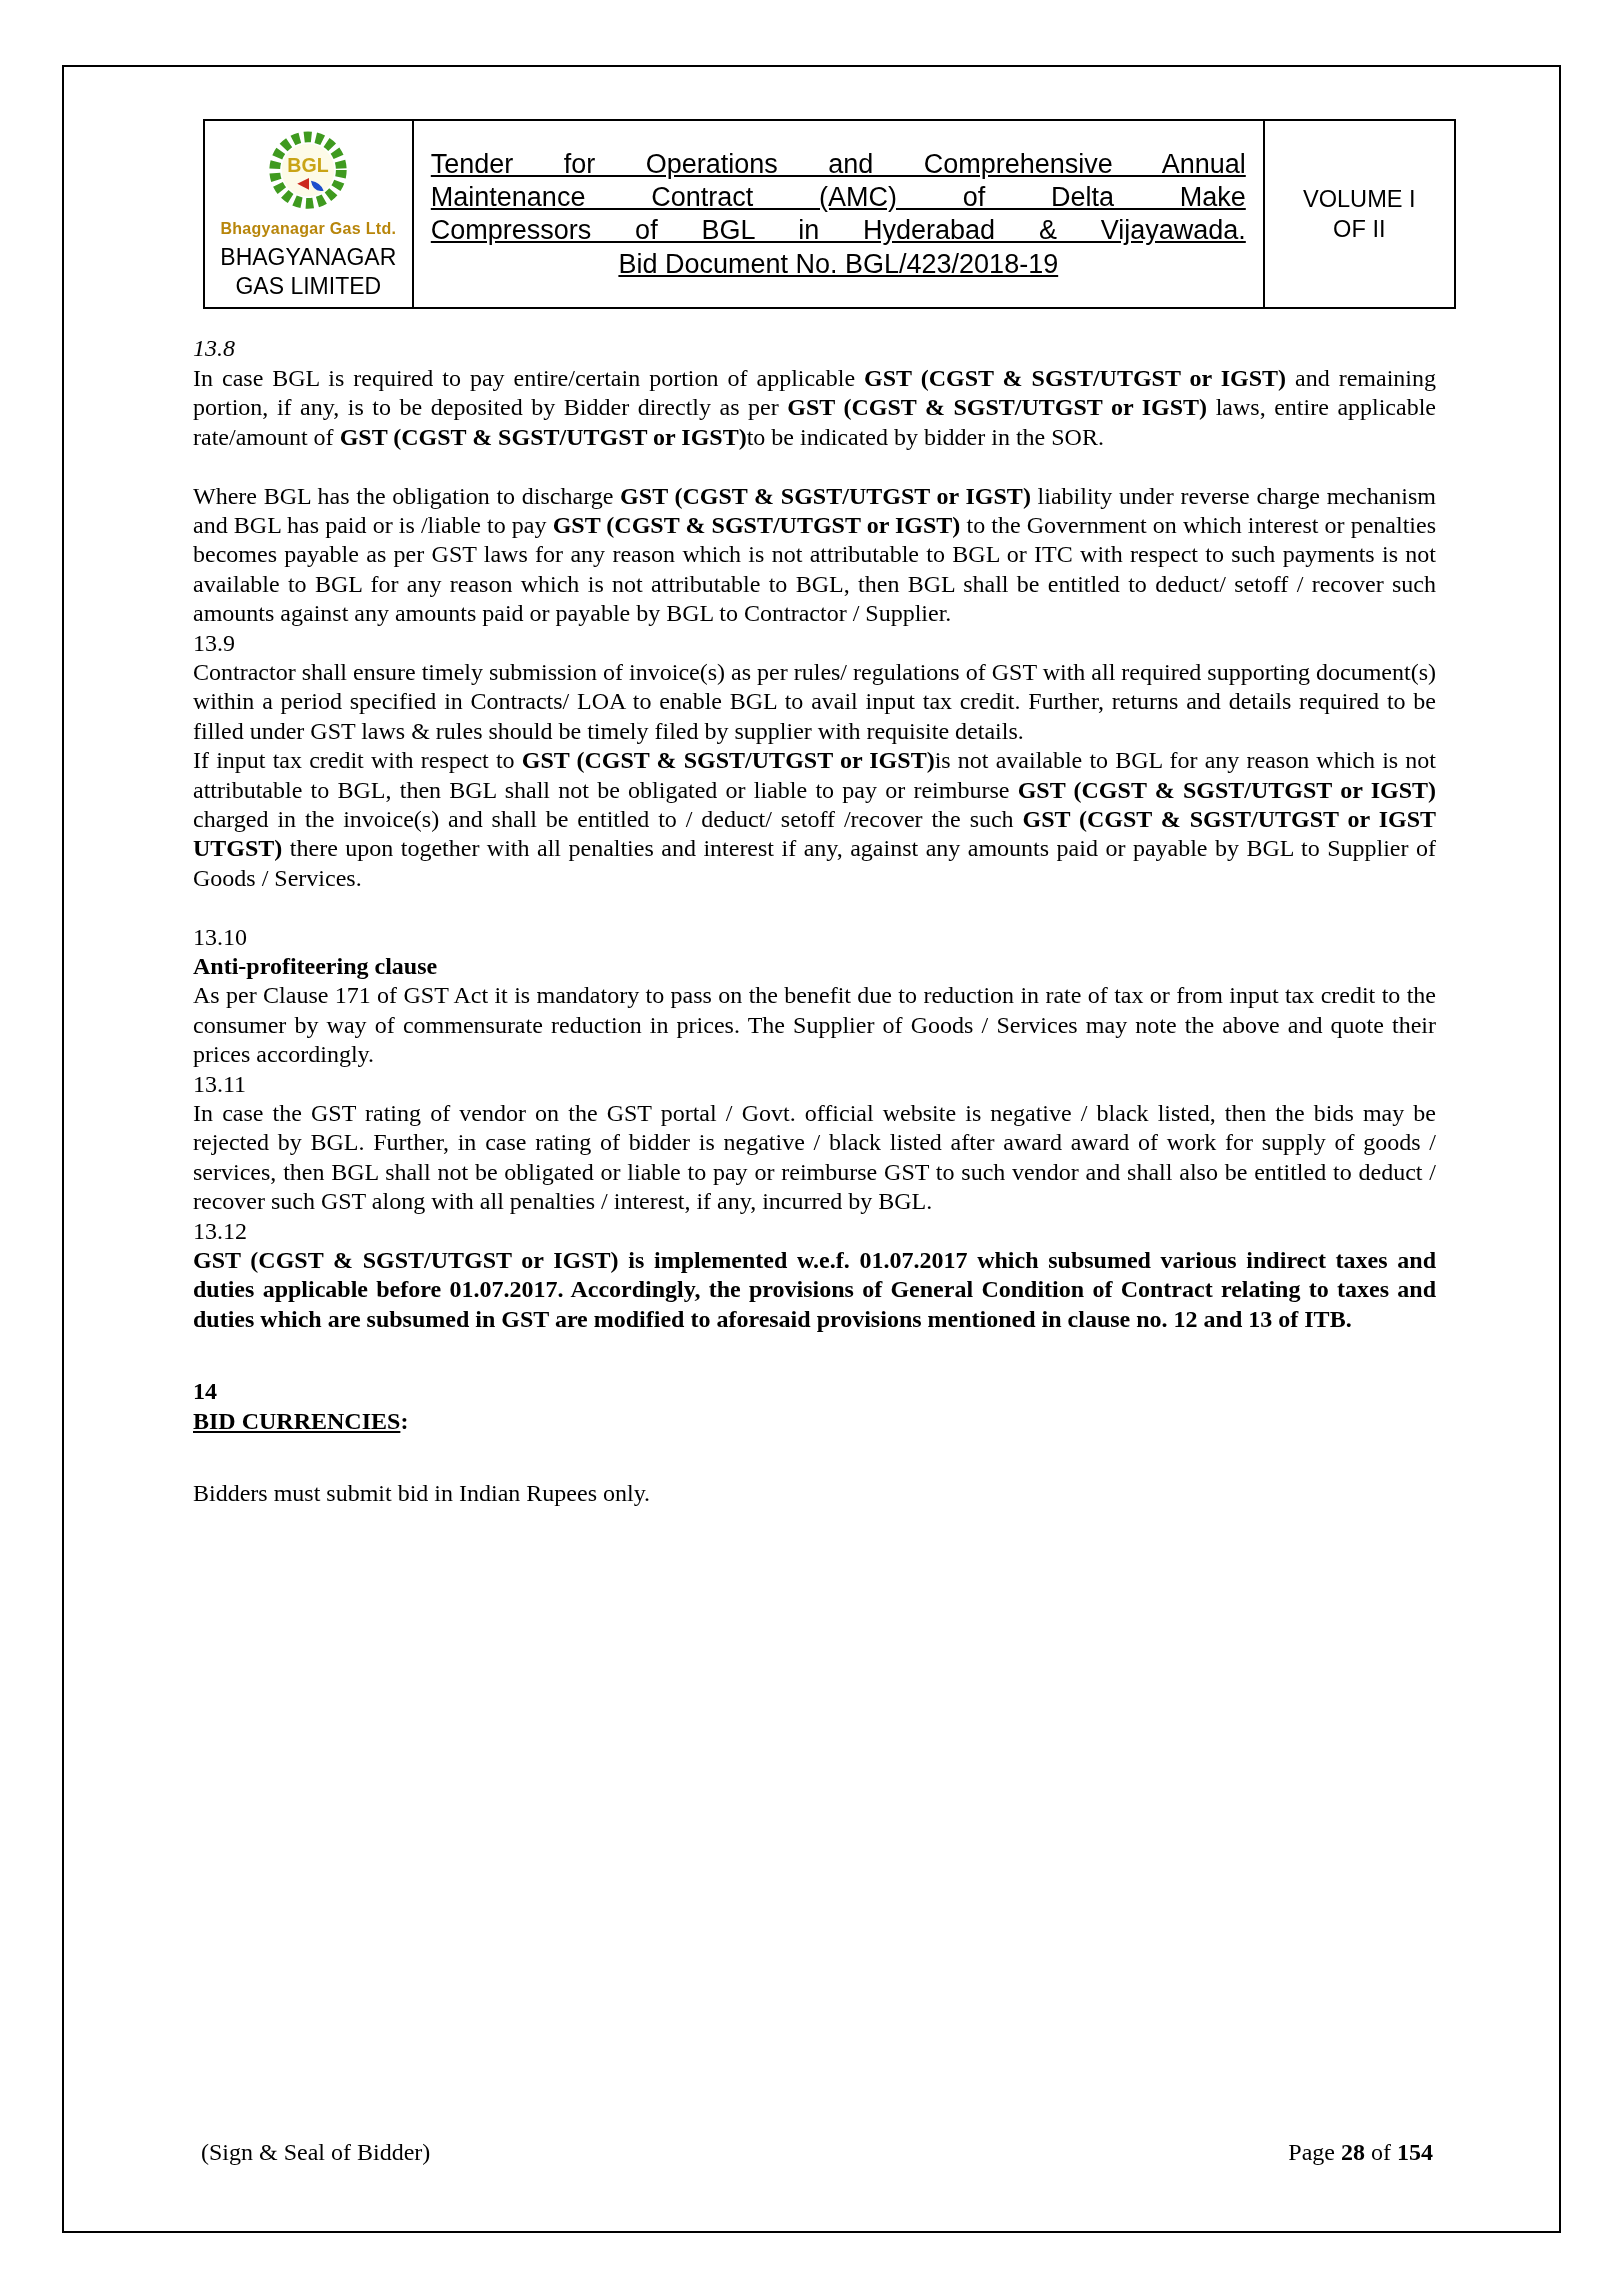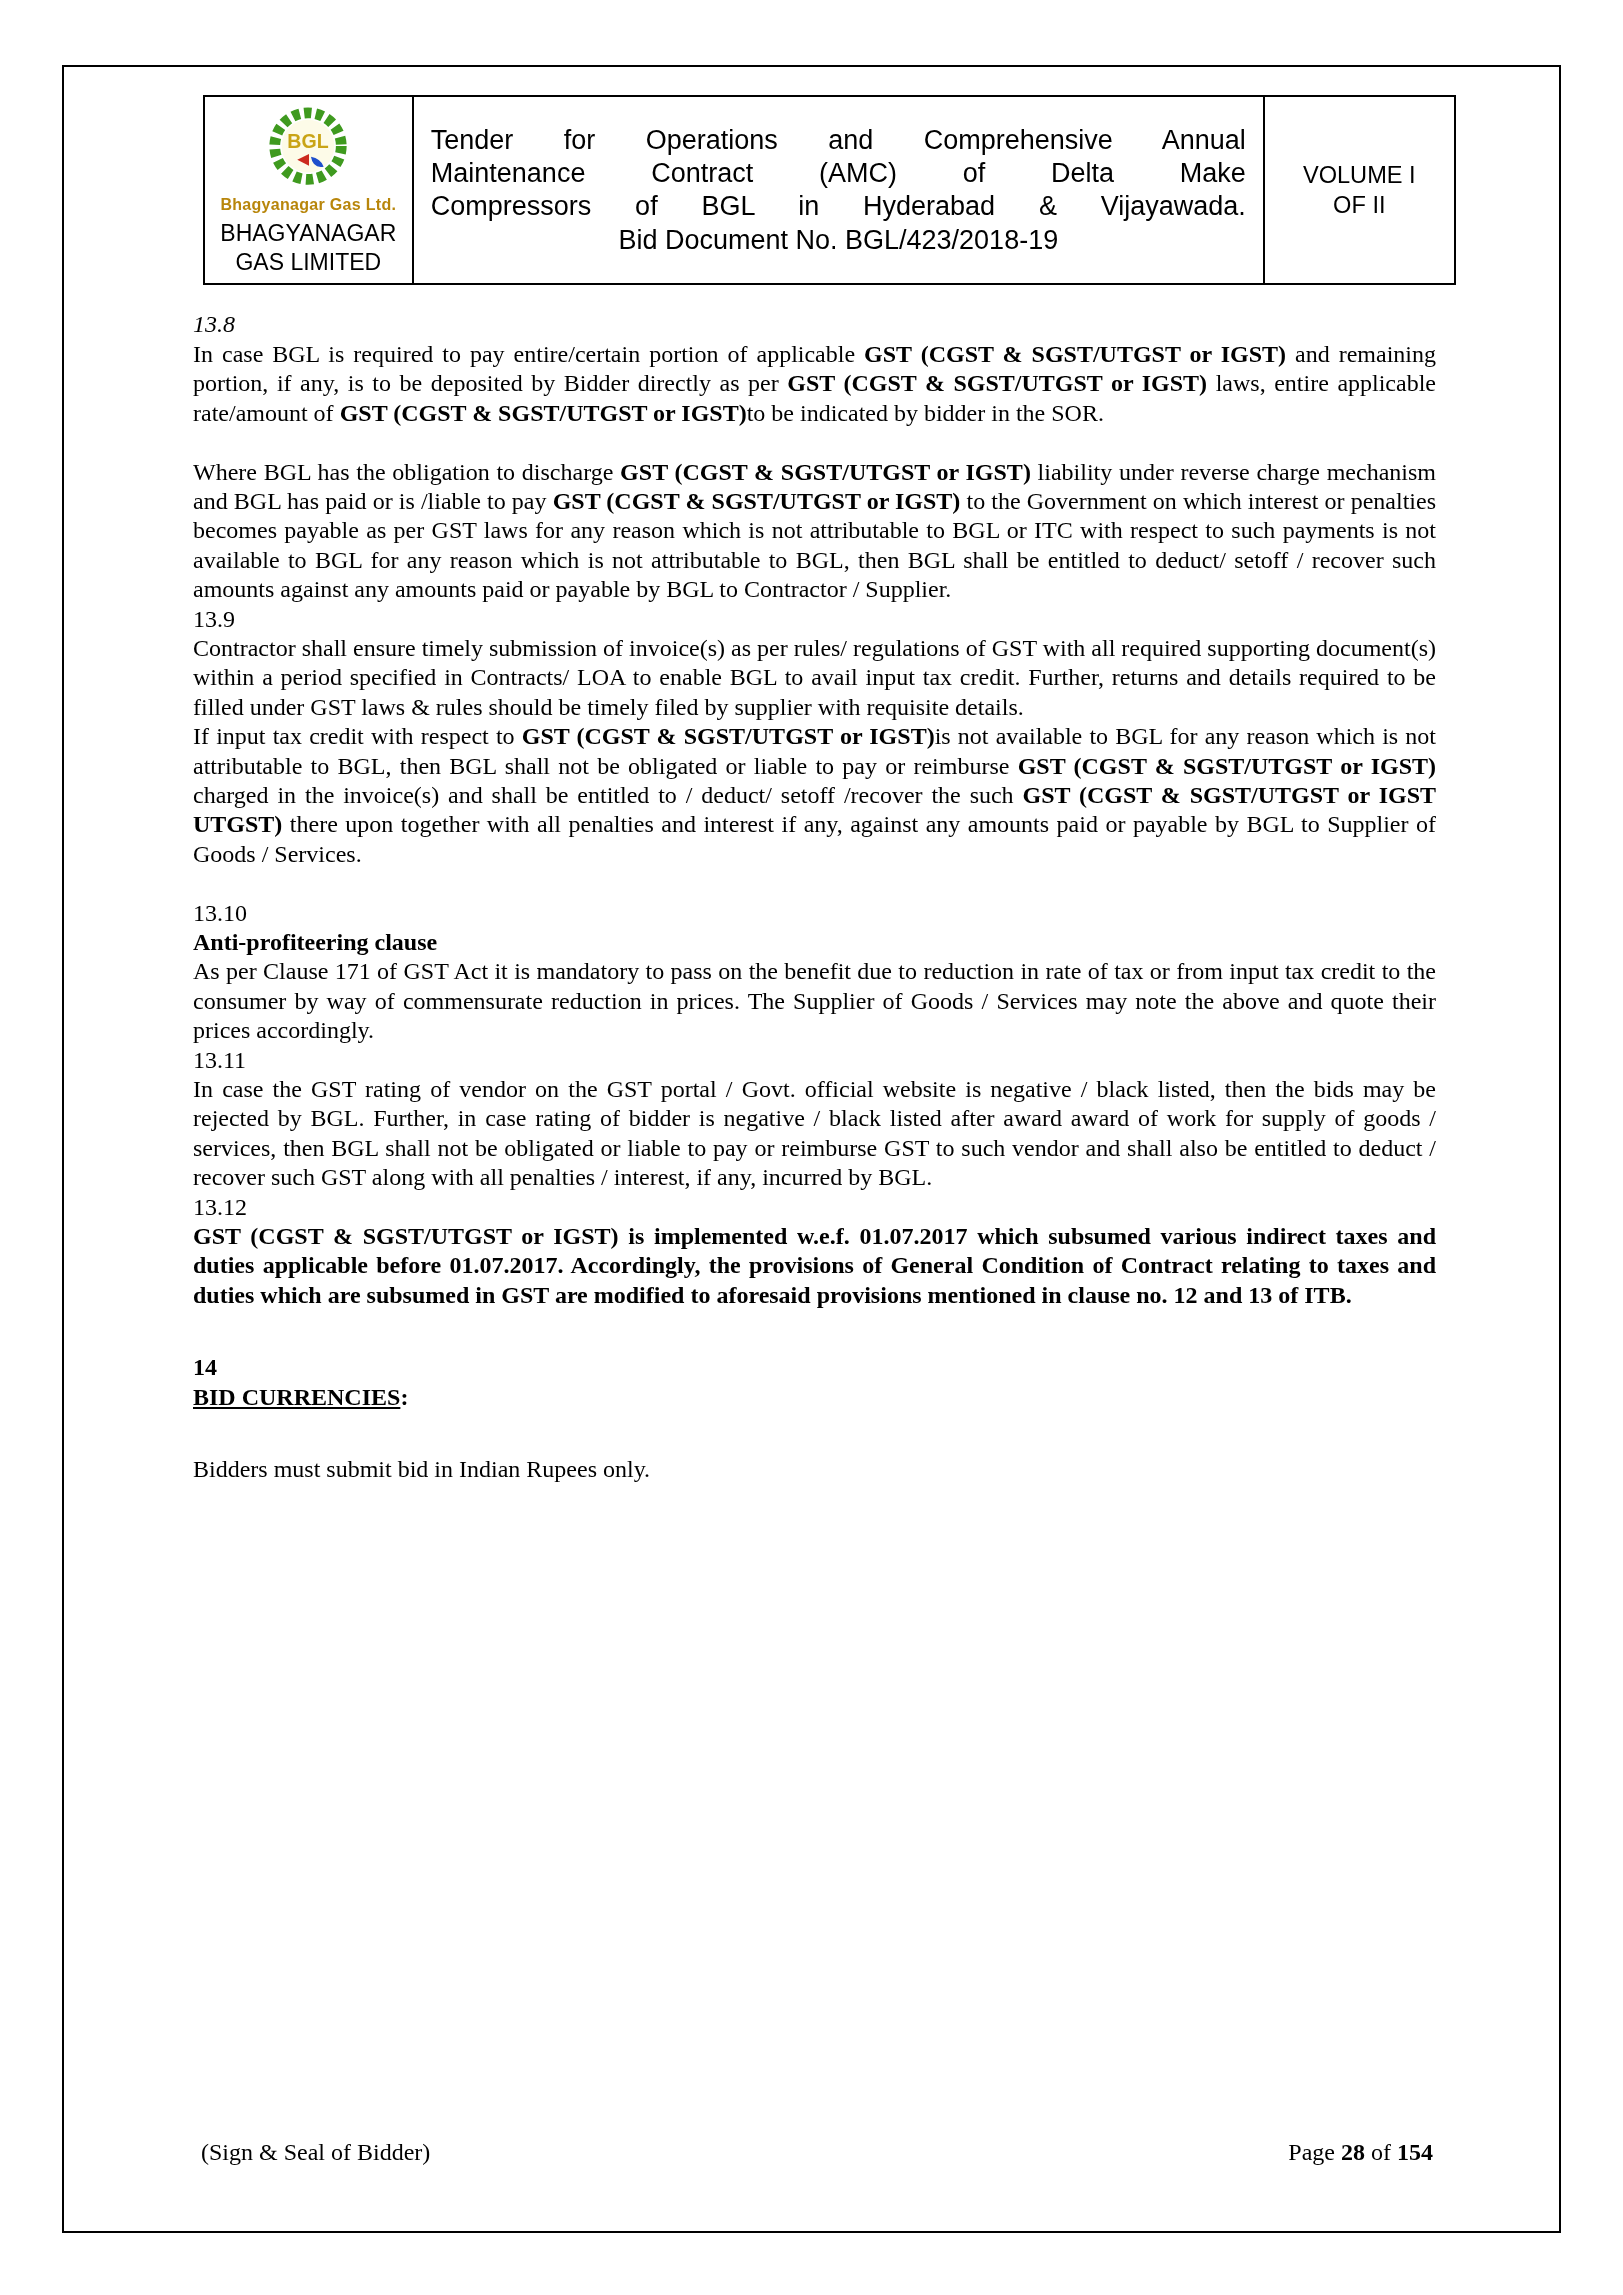--- a/index.html
+++ b/index.html
@@ -12,34 +12,34 @@
     color: #000;
   }
   .frame {
     position: absolute;
     left: 62px; top: 65px; right: 62px; bottom: 62px;
     border: 2px solid #000;
   }
   .content {
     position: absolute;
     left: 193px;
-    top: 95px;
+    top: 119px;
     width: 1243px;
   }
   
   table.header-table {
     border-collapse: collapse;
     width: 1253px;
     margin-left: 9.8px;
     margin-bottom: 25px;
     font-family: "Liberation Sans", sans-serif;
   }
   table.header-table td { border: 2px solid #000; vertical-align: middle; }
   td.cell-logo { width: 209px; text-align: center; padding: 7.9px 5.2px 6.5px 5.2px; }
-  td.cell-title { padding: 15px 17px; font-size: 27px; line-height: 1.22; }
+  td.cell-title { padding: 15px 17px; font-size: 27px; line-height: 1.22; text-decoration: underline; }
   td.cell-volume { width: 191px; text-align: center; font-size: 23.6px; line-height: 1.3; }
   .title-line { text-align: justify; text-align-last: justify; }
   .title-center { text-align: center; margin-top: 1px; }
   .logo-tagline {
     font-size: 16px; font-weight: bold; color: #b8860b;
     margin-top: -2.6px; letter-spacing: 0.3px;
   }
   .org-name {
     font-size: 23px; line-height: 1.25; margin-top: 5.2px; color: #000;
   }

